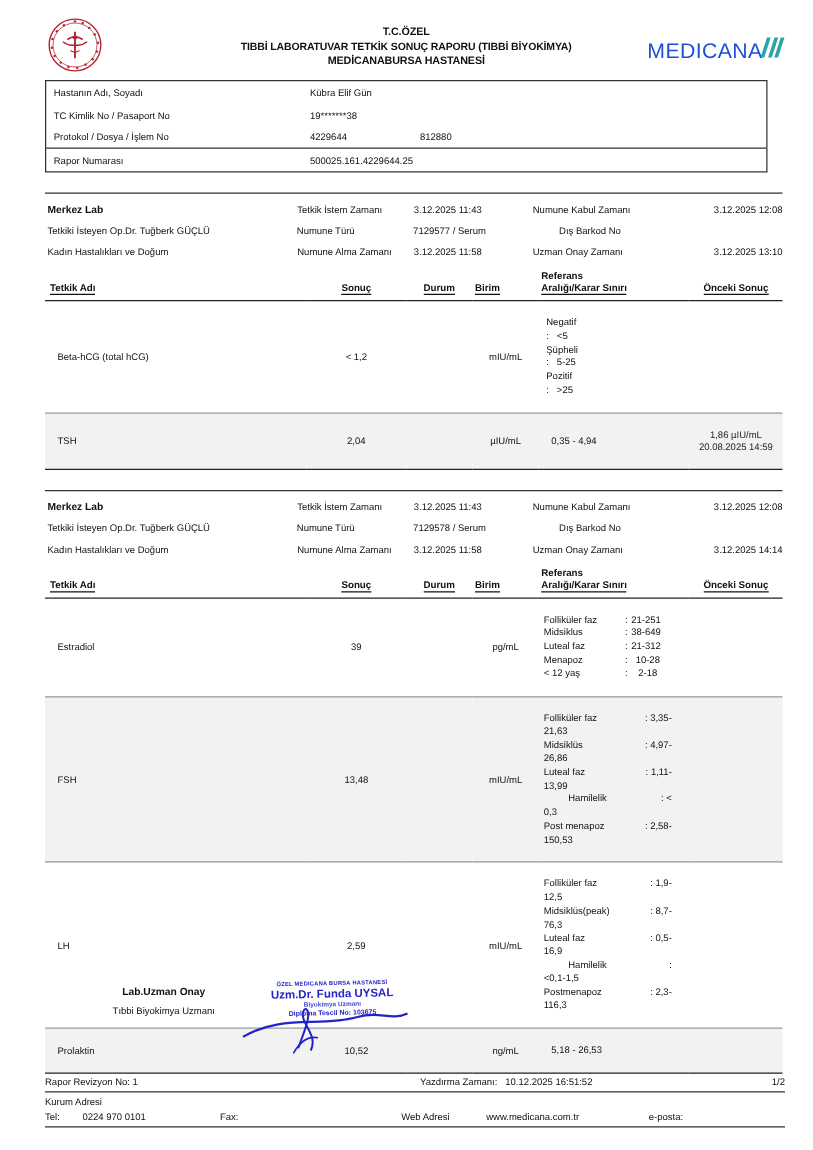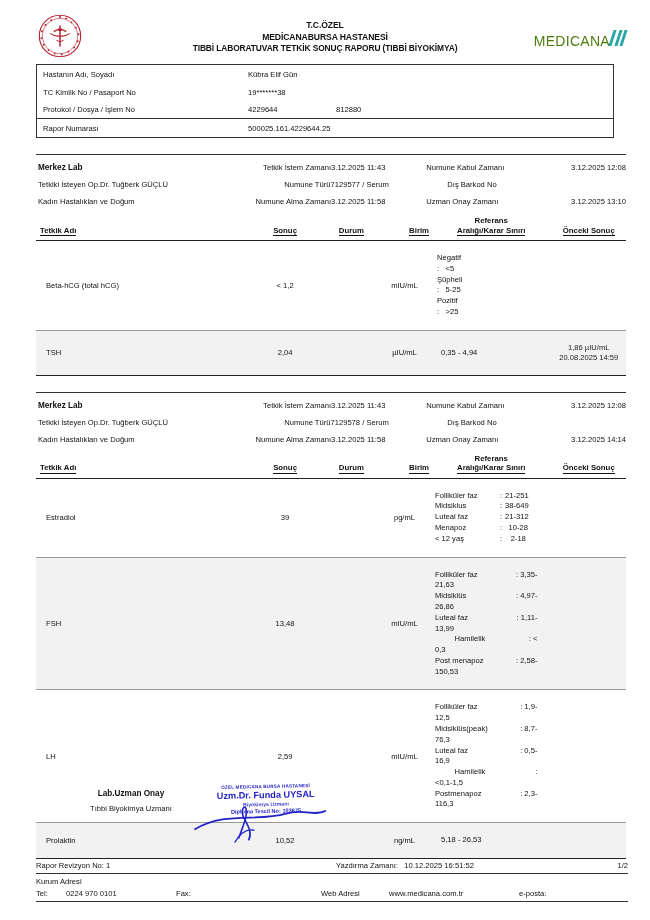--- a/index.html
+++ b/index.html
@@ -39,23 +39,23 @@
   }
   .title-line.l1 { font-size: 8.6px; }
   .title-line.l3 { font-size: 8.4px; }
   .medicana-logo {
     position: absolute;
     right: 22px; top: 30px;
     display: flex;
     align-items: baseline;
   }
   .medicana-word {
-    font-size: 14px;
+    font-size: 17px;
     font-weight: 400;
-    color: #4d7c0f;
+    color: #1d4ed8;
     letter-spacing: 0.3px;
   }
   .medicana-slashes {
     display: inline-block;
     margin-left: 1px;
     position: relative;
     width: 17px; height: 16px;
   }
   .medicana-slashes i {
     position: absolute;
@@ -93,21 +93,21 @@
     padding-top: 4px;
   }
   .m-row {
     display: flex;
     align-items: center;
     height: 17px;
     font-size: 7.6px;
   }
   .m-c1 { width: 212px; padding-left: 2px; }
   .m-c1.bold { font-weight: bold; font-size: 8.2px; }
-  .m-c2 { width: 98px; text-align: right; }
+  .m-c2 { width: 98px; }
   .m-c3 { width: 100px; }
   .m-c4 { width: 120px; text-align: left; }
   .m-c4.ctr { text-align: center; padding-right: 22px; }
   .m-c5 { width: 90px; text-align: right; }
 
   
   .res-table {
     width: 100%;
     border-collapse: collapse;
     margin-top: 3px;
@@ -120,22 +120,22 @@
     vertical-align: bottom;
   }
   .res-table thead th span.u {
     border-bottom: 1.1px solid #111;
     display: inline-block;
     padding-bottom: 0.5px;
   }
   .th-name  { width: 205px; text-align: left; padding-left: 4px !important; }
   .th-res   { width: 78px;  text-align: center; }
   .th-dur   { width: 52px;  text-align: center; }
-  .th-unit  { width: 52px;  text-align: right; }
-  .th-ref   { width: 118px; text-align: center; }
+  .th-unit  { width: 52px;  text-align: left; }
+  .th-ref   { width: 118px; text-align: left; }
   .th-prev  { width: 73px;  text-align: center; }
 
   .res-table tbody { border-top: 1.6px solid #222; }
   .res-table tbody tr { border-bottom: 1px solid #999; }
   .res-table tbody tr.last { border-bottom: 1.6px solid #222; }
   .res-table tbody td {
     font-size: 7.6px;
     padding: 12px 2px;
     vertical-align: middle;
   }
@@ -245,22 +245,22 @@
     </g>
     <path d="M50 26 L50 74" stroke="#b32430" stroke-width="3.4" fill="none"></path>
     <path d="M36 40 Q50 30 64 40" stroke="#b32430" stroke-width="3" fill="none"></path>
     <path d="M28 44 Q38 52 50 50 Q62 52 72 44" stroke="#b32430" stroke-width="2.6" fill="none"></path>
     <ellipse cx="50" cy="36" rx="5" ry="3.4" fill="#b32430"></ellipse>
     <path d="M42 60 Q50 66 58 60" stroke="#b32430" stroke-width="2.2" fill="none"></path>
   </svg>
 
   <div class="title-block">
     <div class="title-line l1">T.C.ÖZEL</div>
+    <div class="title-line l3">TIBBİ LABORATUVAR TETKİK SONUÇ RAPORU (TIBBİ BİYOKİMYA)</div>
     <div class="title-line l2">MEDİCANABURSA HASTANESİ</div>
-    <div class="title-line l3">TIBBİ LABORATUVAR TETKİK SONUÇ RAPORU (TIBBİ BİYOKİMYA)</div>
   </div>
 
   <div class="medicana-logo">
     <span class="medicana-word">MEDICANA</span>
     <span class="medicana-slashes">
         <i></i>
         <i></i>
         <i></i>
       </span>
   </div>

